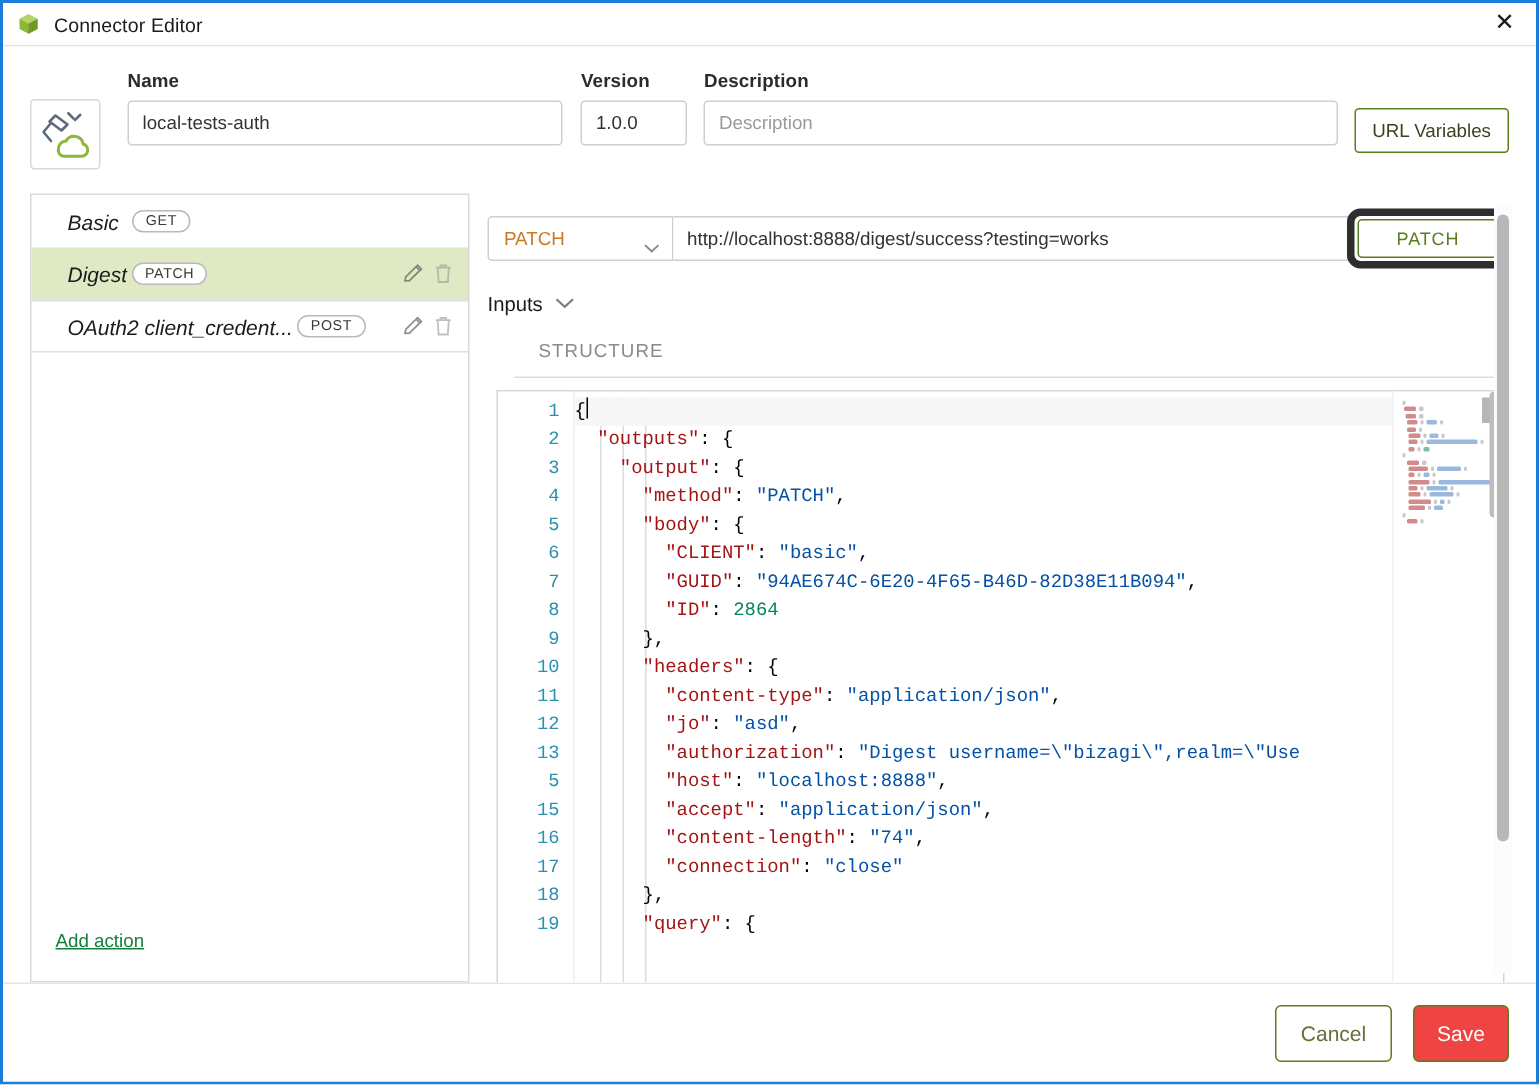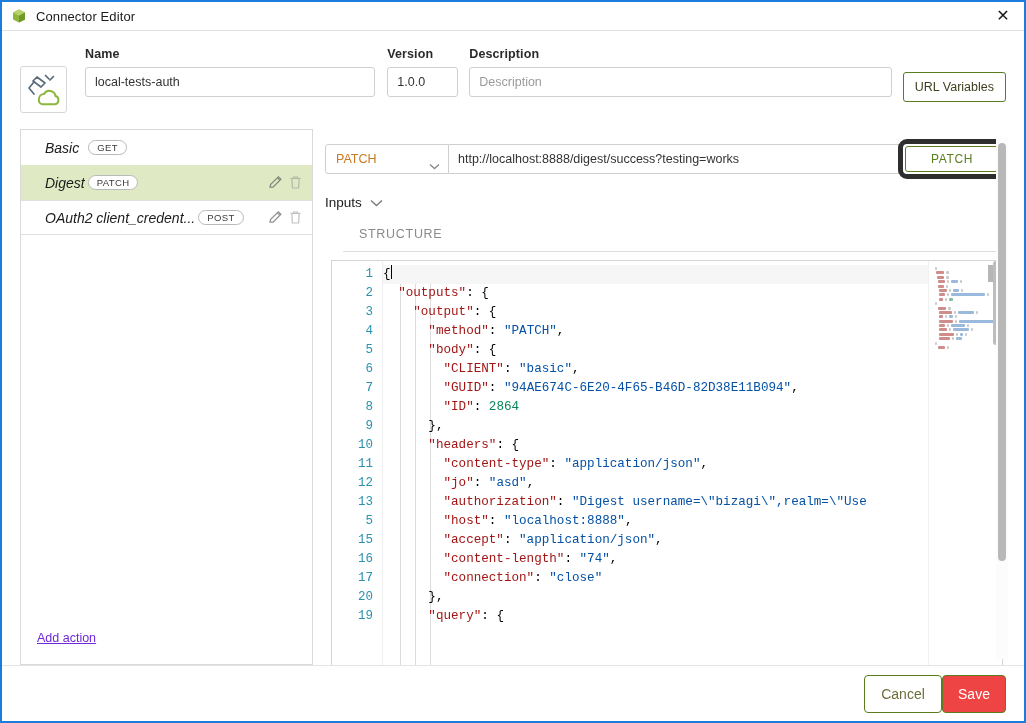--- a/index.html
+++ b/index.html
@@ -117,21 +117,21 @@
     background: #fff;
     font-size: 9.5px; color: #3a3a3a;
     padding: 2px 8px 2px 8px; letter-spacing: .4px;
     line-height: 1; white-space: nowrap;
   }
   .row-spacer { flex: 1 1 auto; }
   .row-icon { width: 17px; height: 17px; cursor: pointer; opacity: .62; }
   .row-icon svg { display: block; }
   .add-action-wrap { margin-top: auto; padding: 0 0 18px 16px; }
   .add-action {
-    font-size: 12.5px; color: #6d28d9;
+    font-size: 12.5px; color: #15803d;
     text-decoration: underline; cursor: pointer;
   }
 
   
   .detail-panel {
     flex: 1 1 auto; margin-left: 6px;
     display: flex; flex-direction: column;
     min-width: 0; position: relative;
     padding-left: 6px;
   }
@@ -257,24 +257,24 @@
     position: absolute; right: -2px; top: 8px; bottom: 6px; width: 12px;
   }
   .outer-scroll .track { position: absolute; inset: 0; background: #fcfcfc; }
   .outer-scroll .thumb {
     position: absolute; left: 2px; top: 6px; width: 8px; height: 418px;
     background: #b8b8b8; border-radius: 4px;
   }
 
   
   .footer {
-    flex: 0 0 auto; height: 56px;
+    flex: 0 0 auto; height: 66px;
     border-top: 1px solid #e4e4e4;
     display: flex; align-items: center; justify-content: flex-end;
-    padding-right: 18px; 
+    padding-right: 18px; gap: 14px;
     background: #fff;
   }
   .btn-cancel {
     width: 78px; height: 38px;
     border: 1px solid #5a7d1d; border-radius: 4px;
     background: #fff; color: #6d6d3a;
     font-family: "Liberation Sans", sans-serif;
     font-size: 14px; cursor: pointer;
   }
   .btn-save {
@@ -428,21 +428,21 @@
             <div>8</div>
             <div>9</div>
             <div>10</div>
             <div>11</div>
             <div>12</div>
             <div>13</div>
             <div>5</div>
             <div>15</div>
             <div>16</div>
             <div>17</div>
-            <div>20</div>
+            <div>18</div>
             <div>19</div>
           </div>
         <div class="code-area">
           <div class="indent-guide" style="left:17px"></div>
           <div class="indent-guide" style="left:32px"></div>
           <div class="indent-guide" style="left:47px"></div>
         <div class="code-line current"><span class="p">{</span><span class="caret"></span></div>
             <div class="code-line"><span class="p">  </span><span class="k">"outputs"</span><span class="p">: {</span></div>
             <div class="code-line"><span class="p">    </span><span class="k">"output"</span><span class="p">: {</span></div>
             <div class="code-line"><span class="p">      </span><span class="k">"method"</span><span class="p">: </span><span class="s">"PATCH"</span><span class="p">,</span></div>

